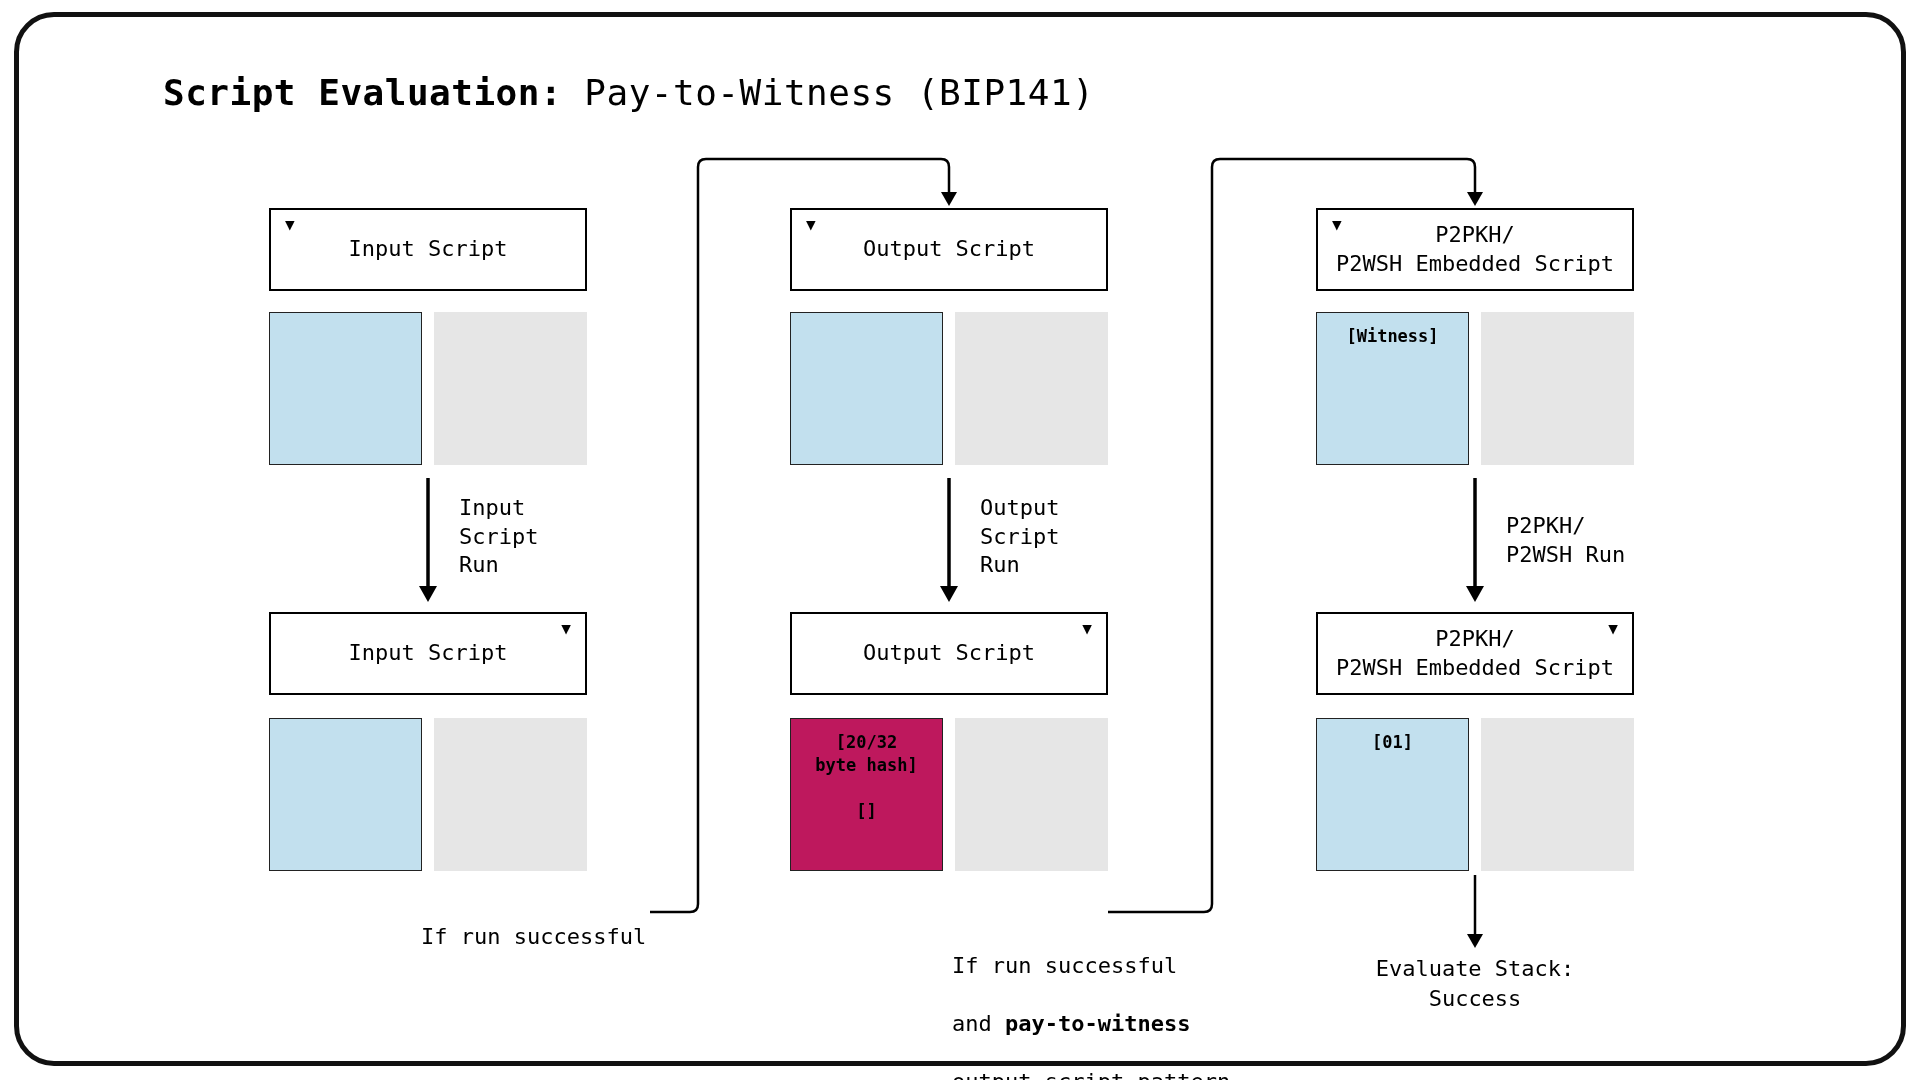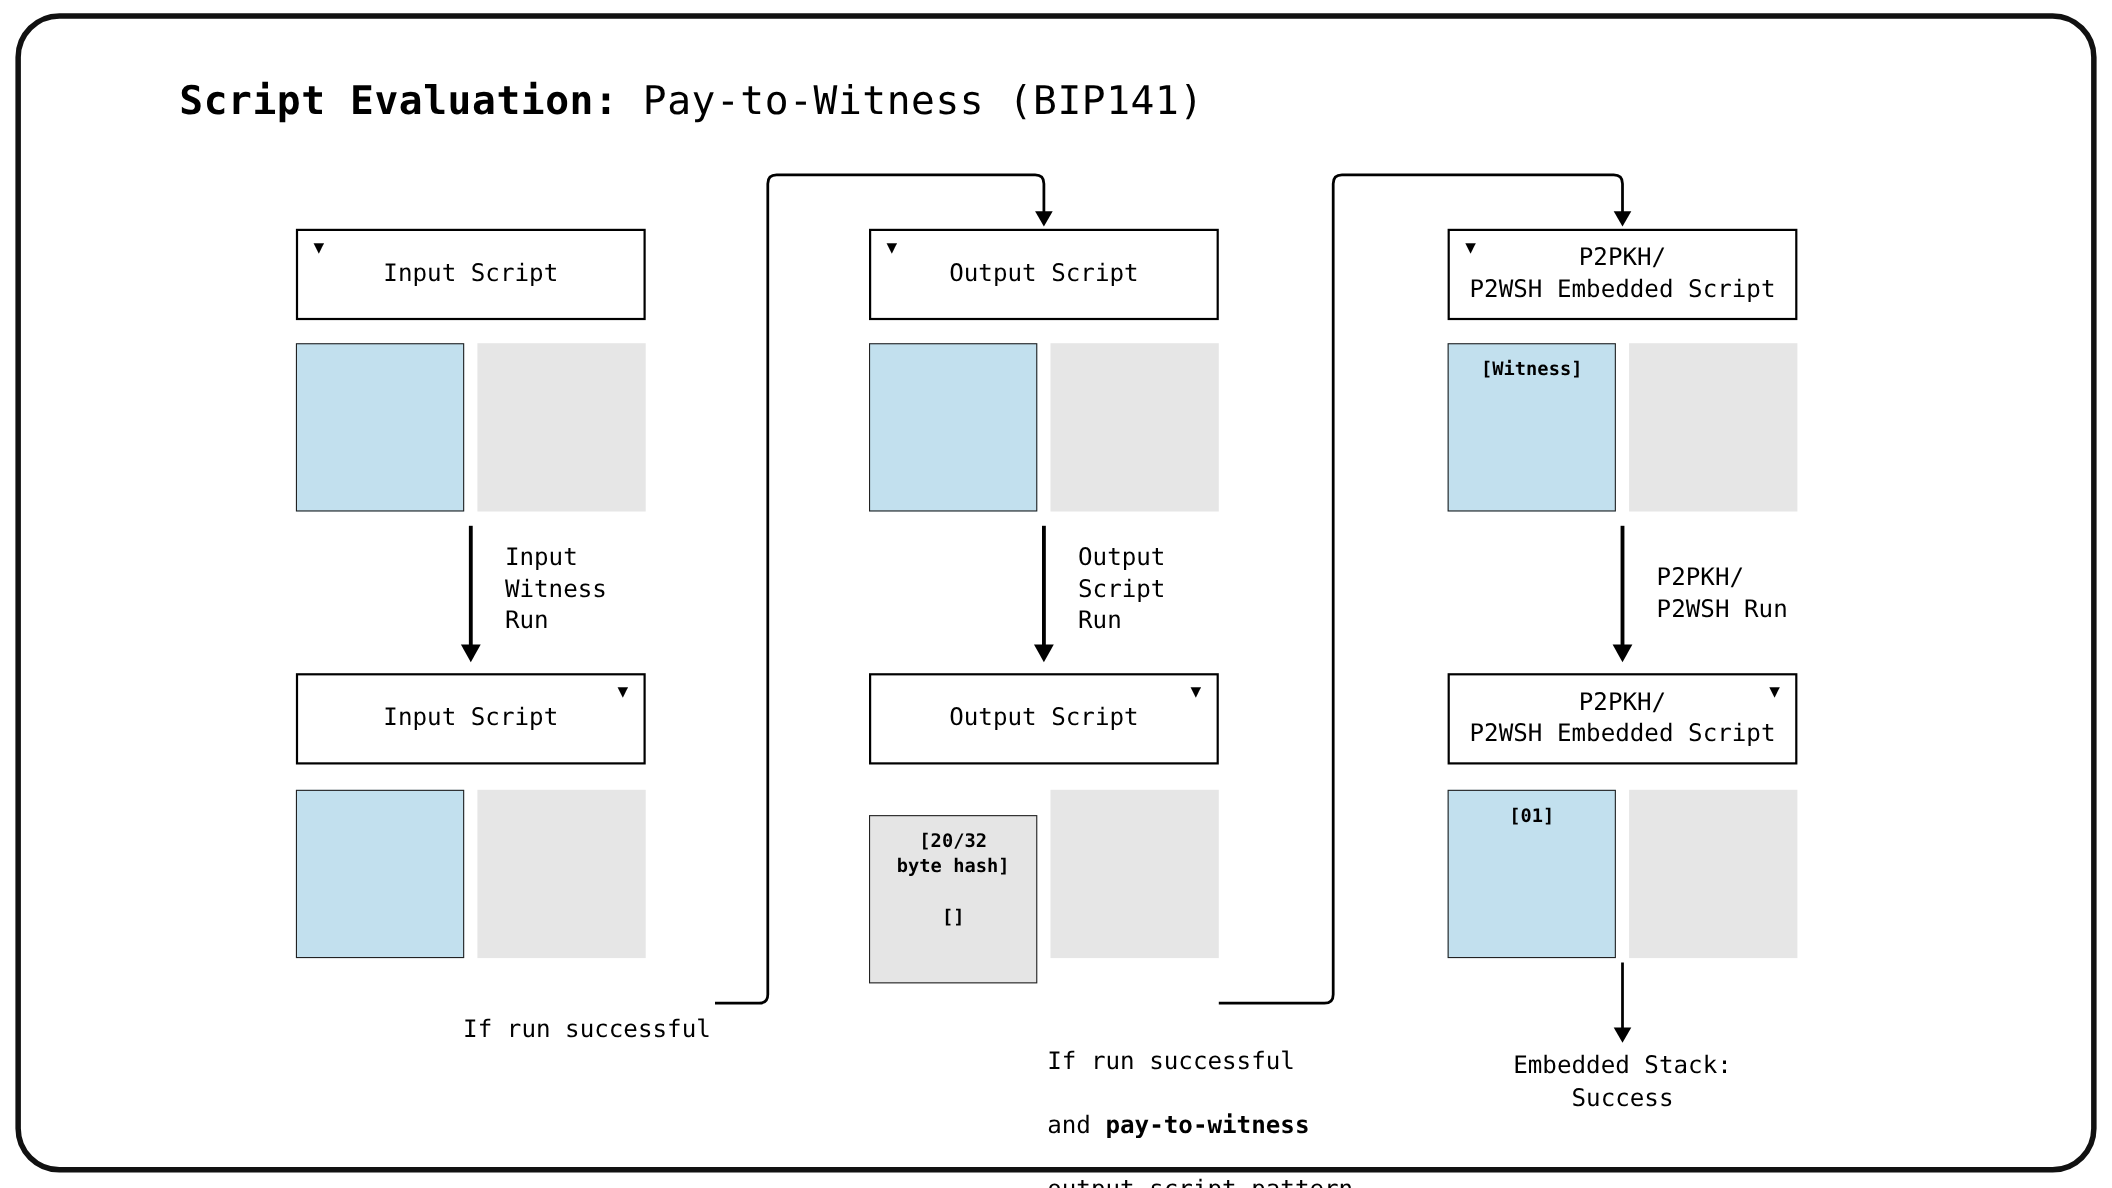--- a/index.html
+++ b/index.html
@@ -68,21 +68,21 @@
 <div class="column col-1">
   <div class="script-box box-top">
     <span class="marker left">▼</span>
     <span>Input Script</span>
   </div>
   <div class="stack blue stack-row-top" style="background: rgb(194, 224, 238);">
     <div class="stack-label"></div>
   </div>
   <div class="stack gray stack-row-top" style="background: rgb(230, 230, 230);"></div>
   <div class="run-label">Input
-Witness
+Script
 Run</div>
   <div class="script-box box-bottom">
     <span class="marker right">▼</span>
     <span>Input Script</span>
   </div>
   <div class="stack blue stack-row-bottom" style="background: rgb(194, 224, 238);">
     <div class="stack-label"></div>
   </div>
   <div class="stack gray stack-row-bottom" style="background: rgb(230, 230, 230);"></div>
   <div class="footer footer-col1">If run successful</div>
@@ -97,21 +97,21 @@
     <div class="stack-label"></div>
   </div>
   <div class="stack gray stack-row-top" style="background: rgb(230, 230, 230);"></div>
   <div class="run-label">Output
 Script
 Run</div>
   <div class="script-box box-bottom">
     <span class="marker right">▼</span>
     <span>Output Script</span>
   </div>
-  <div class="stack blue stack-row-bottom" style="background: #e5e5e5; margin-top: 23px;">
+  <div class="stack blue stack-row-bottom" style="background: #be185d;">
     <div class="stack-label">[20/32
 byte hash]
 
 []</div>
   </div>
   <div class="stack gray stack-row-bottom" style="background: rgb(230, 230, 230);"></div>
   <div class="footer footer-col2">
     <div>If run successful</div>
     <div><span>and </span><span class="bold">pay-to-witness</span></div>
     <div>output script pattern</div>
@@ -133,21 +133,21 @@
 P2WSH Run</div>
   <div class="script-box box-bottom">
     <span class="marker right">▼</span>
     <span>P2PKH/
 P2WSH Embedded Script</span>
   </div>
   <div class="stack blue stack-row-bottom" style="background: rgb(194, 224, 238);">
     <div class="stack-label">[01]</div>
   </div>
   <div class="stack gray stack-row-bottom" style="background: rgb(230, 230, 230);"></div>
-  <div class="result-label">Embedded Stack:
+  <div class="result-label">Evaluate Stack:
 Success</div>
 </div>
 
 <svg class="arrow-layer" viewBox="0 0 1920 1080" xmlns="http://www.w3.org/2000/svg">
 
   <line x1="428" y1="478" x2="428" y2="588" stroke="#000" stroke-width="3.5"></line>
   <polygon points="428,602 419,586 437,586" fill="#000"></polygon>
 
   <line x1="949" y1="478" x2="949" y2="588" stroke="#000" stroke-width="3.5"></line>
   <polygon points="949,602 940,586 958,586" fill="#000"></polygon>

